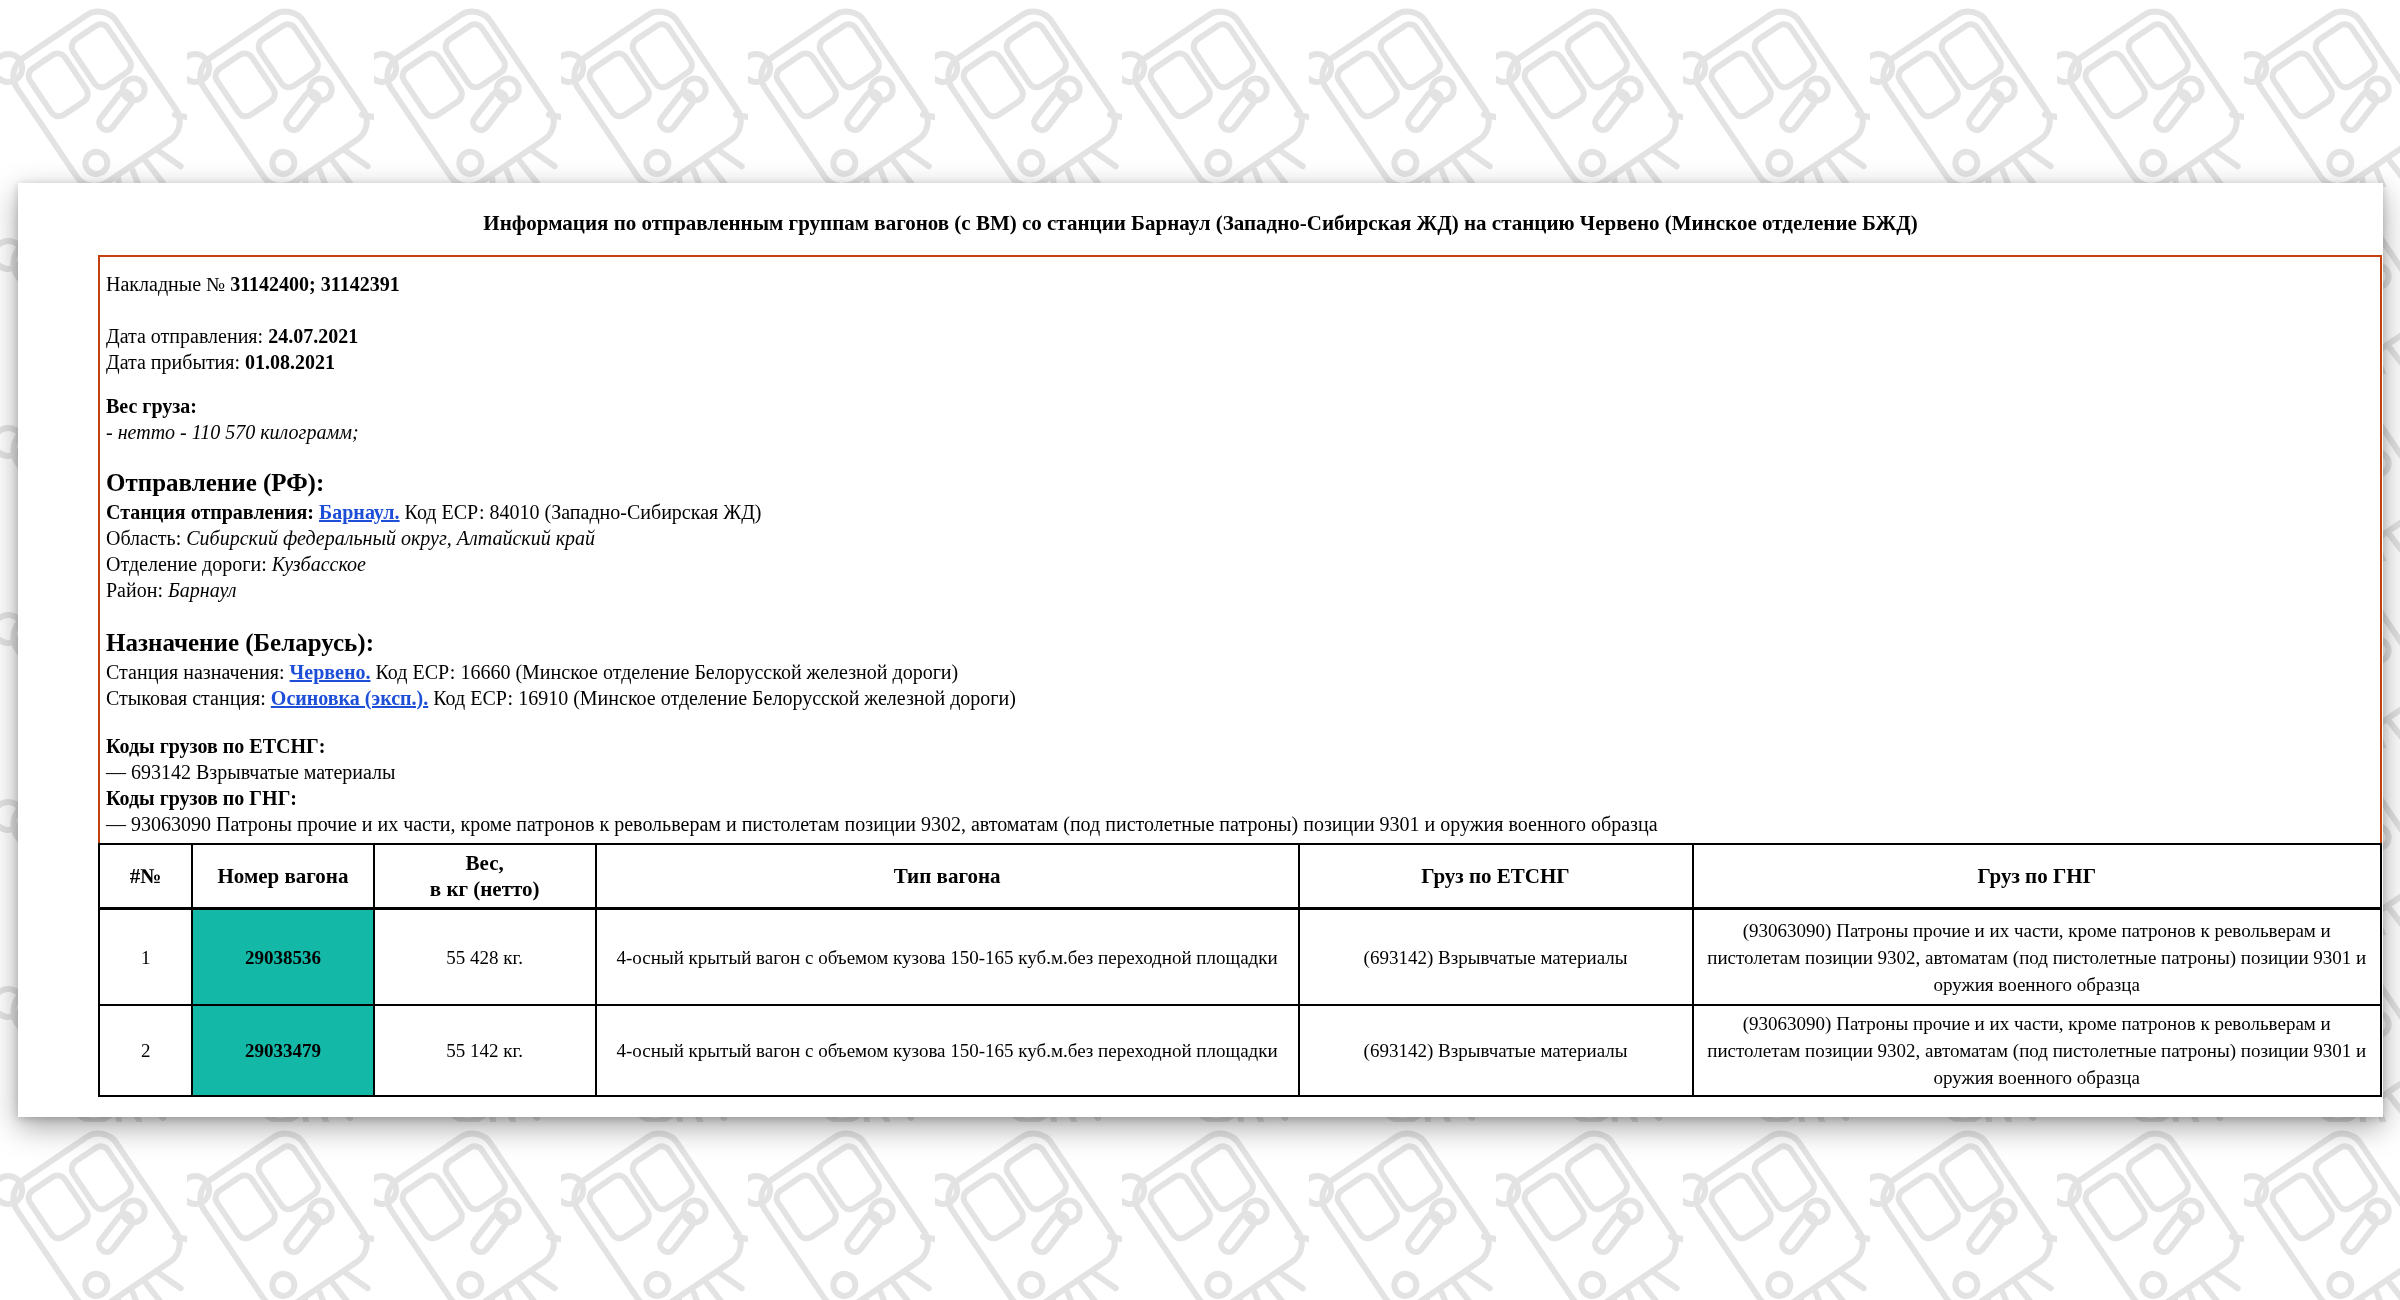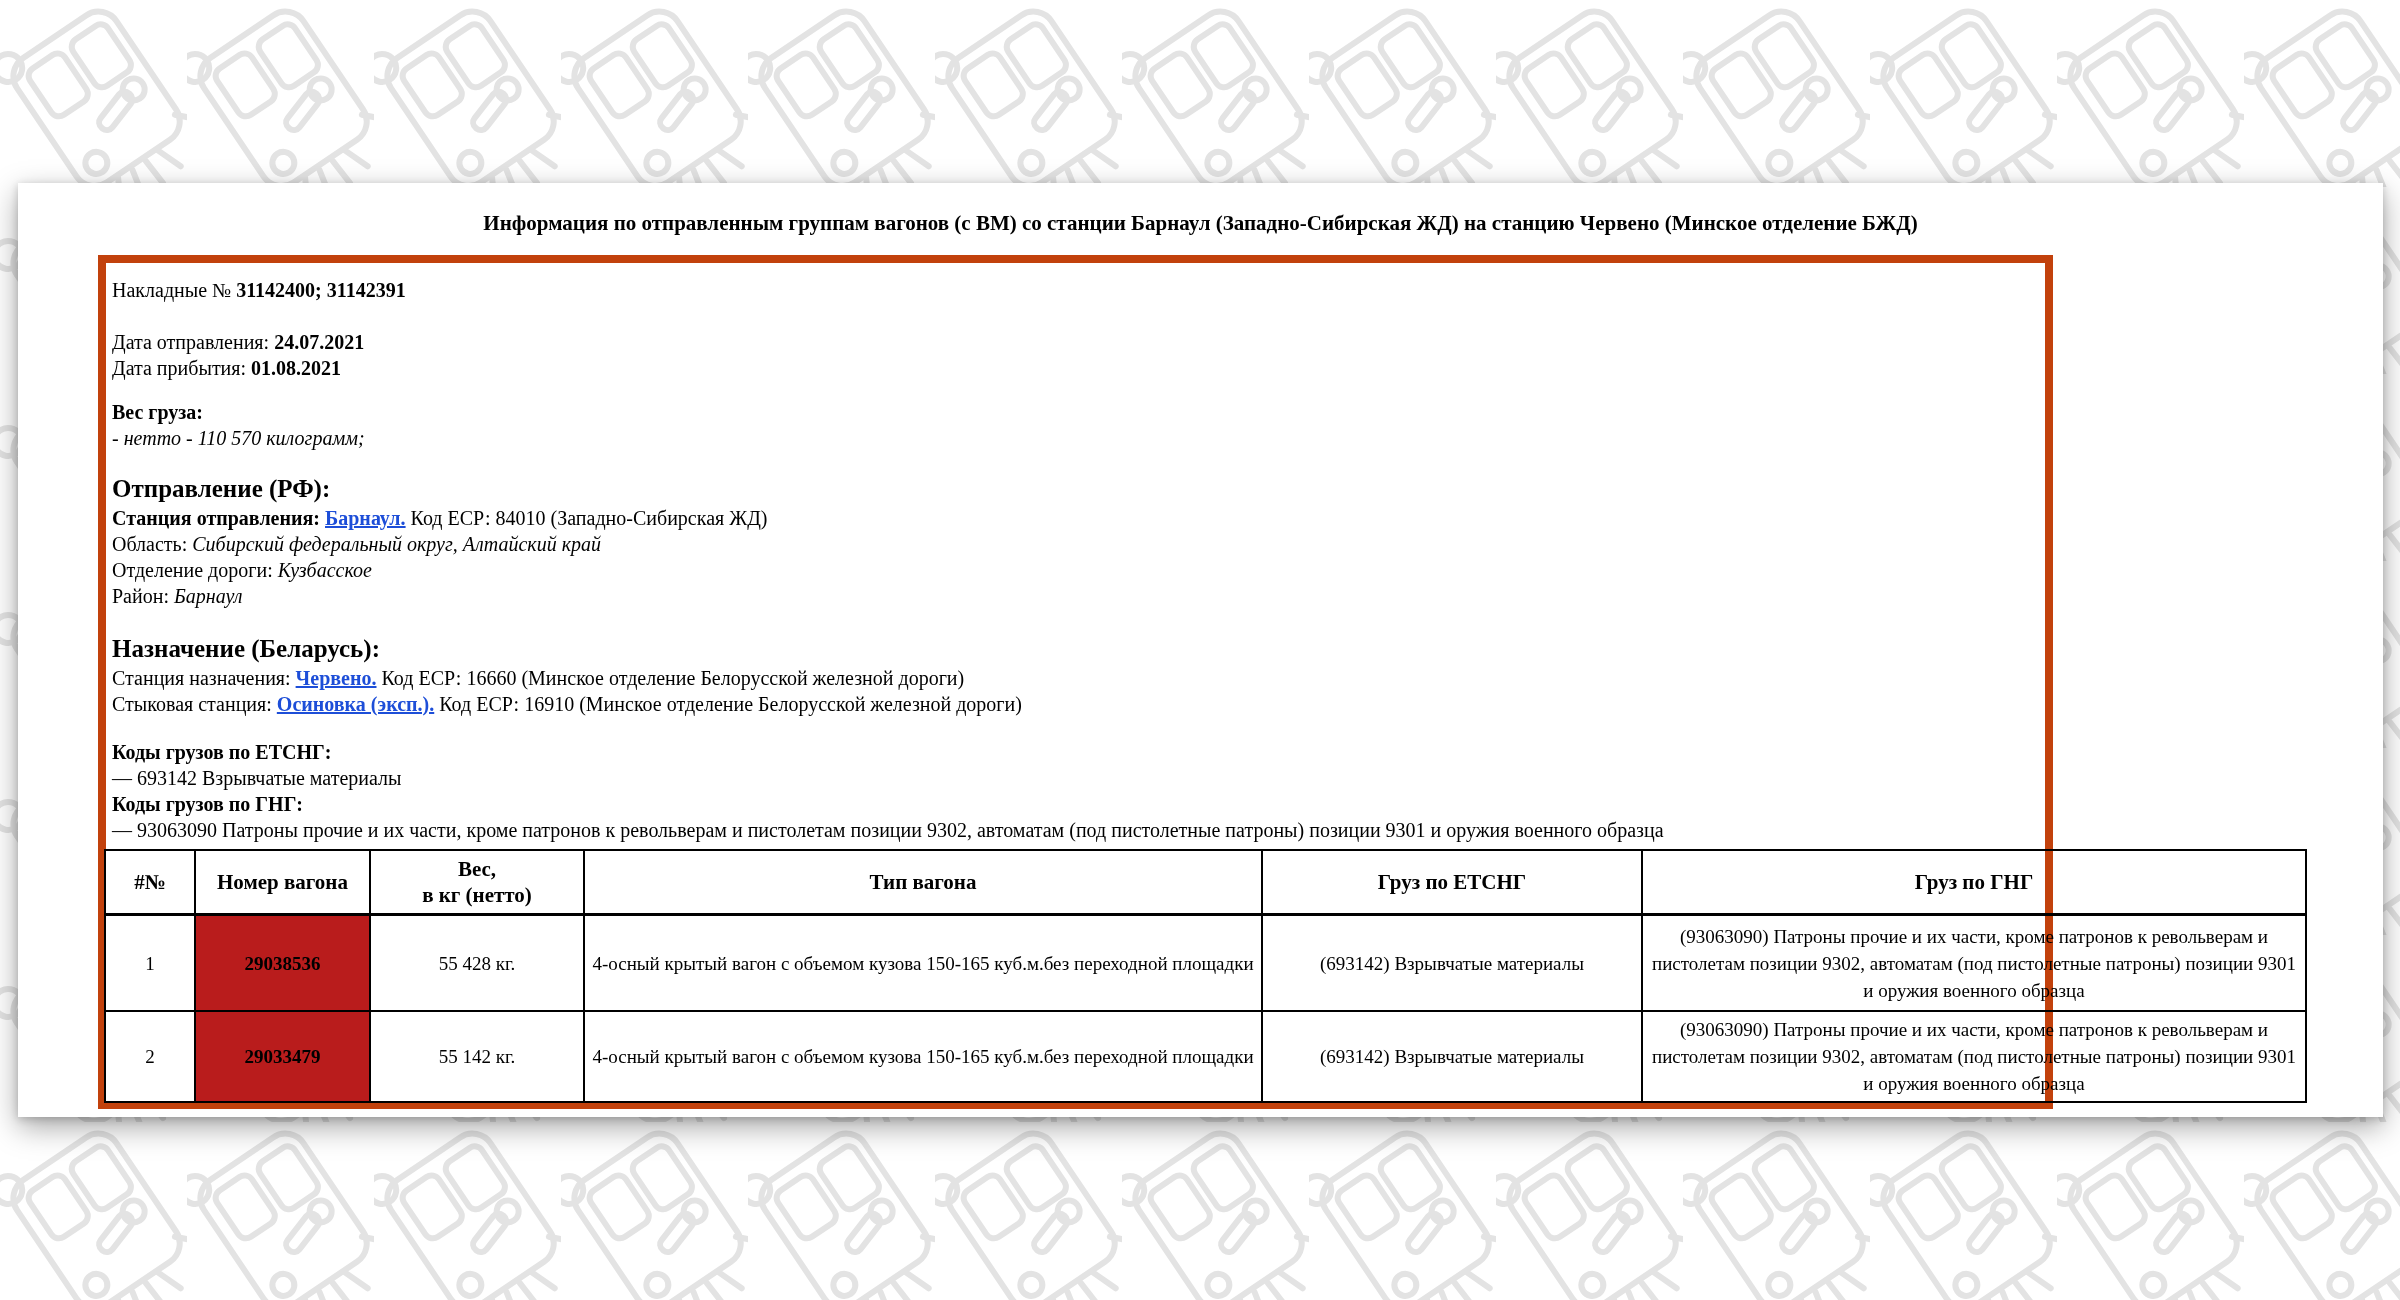--- a/index.html
+++ b/index.html
@@ -13,22 +13,22 @@
   .sheet{
     position:absolute;left:18px;top:183px;width:2365px;height:934px;
     background:#ffffff;z-index:1;
     box-shadow:0 10px 28px rgba(0,0,0,.35),0 2px 8px rgba(0,0,0,.18);
   }
   .title{
     text-align:center;font-weight:bold;font-size:21px;line-height:24px;
     padding-top:28px;
   }
   .box{
-    margin:20px 0 0 80px;width:1955px;box-sizing:border-box;
-    border:8px solid #c2410c;
+    margin:20px 0 0 80px;width:2284px;box-sizing:border-box;
+    border:2px solid #c2410c;
     padding:14px 8px 0 6px;
     font-size:20px;
   }
   .line{line-height:26px;}
   .sp26{margin-top:26px;}
   .sp24{margin-top:24px;}
   .sp22{margin-top:22px;}
   .sp18{margin-top:18px;}
   .h2{font-size:25px;font-weight:bold;line-height:32px;}
   .b{font-weight:bold;}
@@ -43,21 +43,21 @@
     border:2px solid #000;text-align:center;vertical-align:middle;
     overflow:hidden;
   }
   table.wagons th{
     font-weight:bold;font-size:21px;line-height:26px;height:60px;
     white-space:pre-line;border-bottom:3px solid #000;
   }
   table.wagons td{font-size:19px;line-height:27px;padding:4px 6px;}
   tr.r1 td{height:86px;}
   tr.r2 td{height:78px;}
-  td.wagon{background:#b91c1c;font-weight:bold;font-size:20px;}
+  td.wagon{background:#14b8a6;font-weight:bold;font-size:20px;}
   td.gng{text-align:left;padding:4px 10px;}
 </style>
 </head>
 <body>
 
 <div class="bg">
   <svg width="2400" height="1300" xmlns="http://www.w3.org/2000/svg">
     <defs>
       <g id="train" stroke="#e3e3e3" stroke-width="6" fill="none" stroke-linecap="round">
         <circle cx="-56" cy="-74" r="14"></circle>

